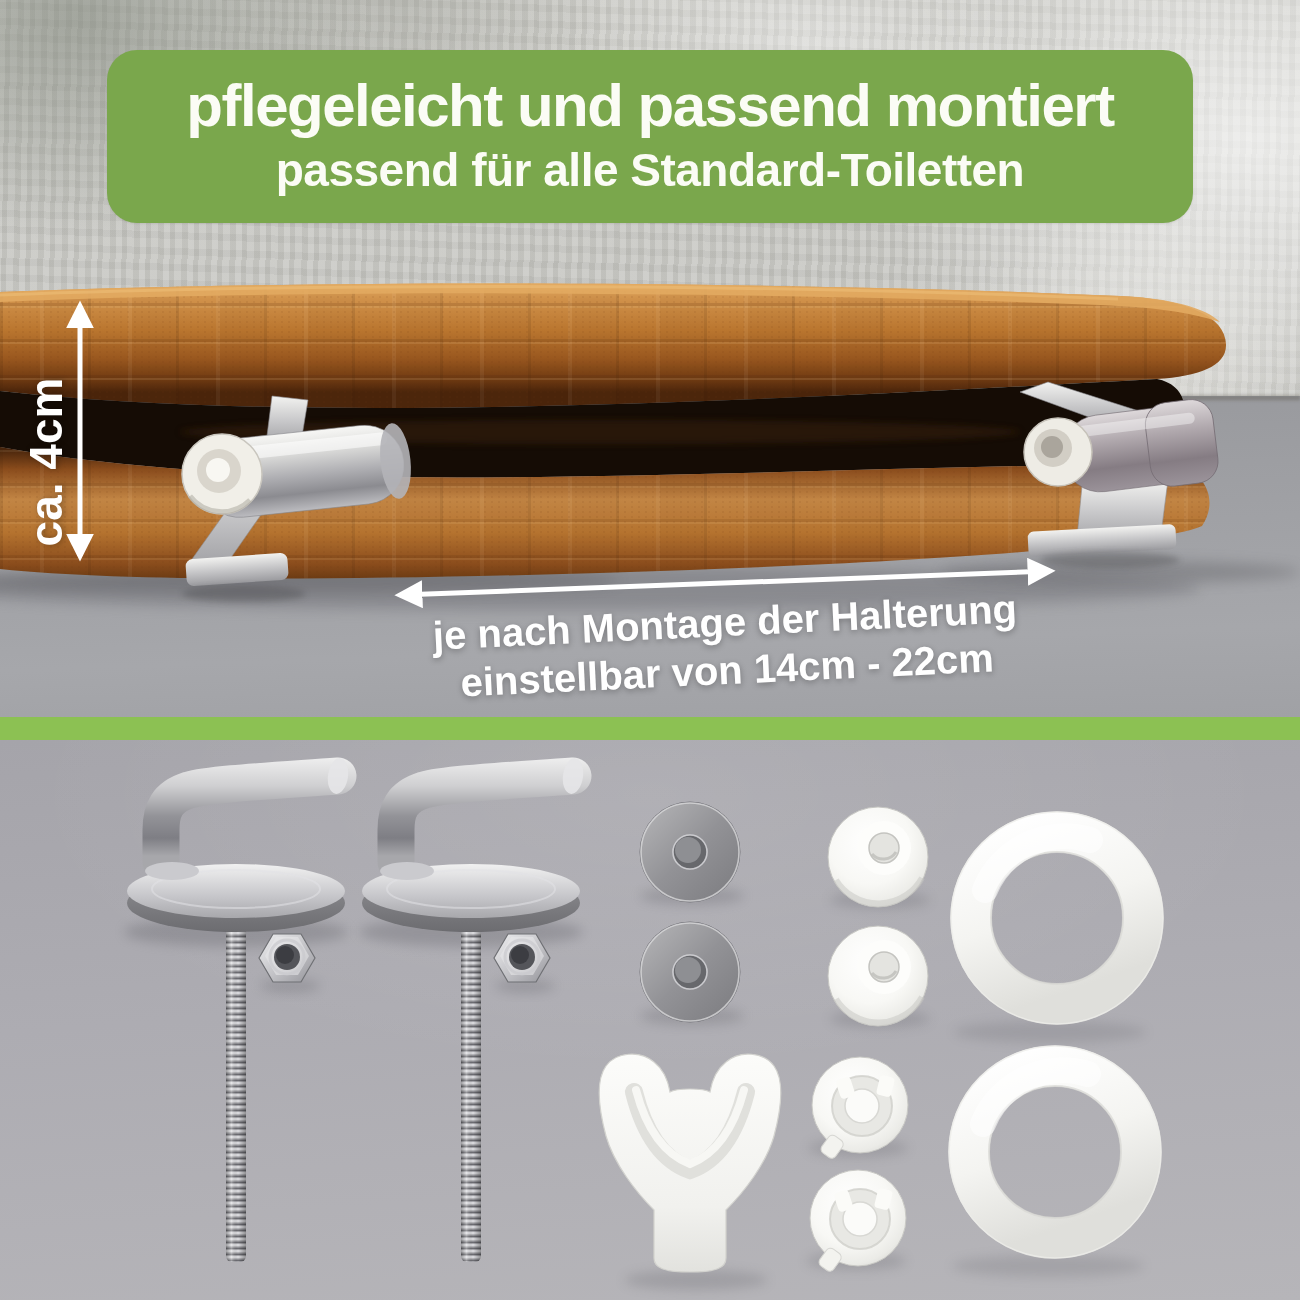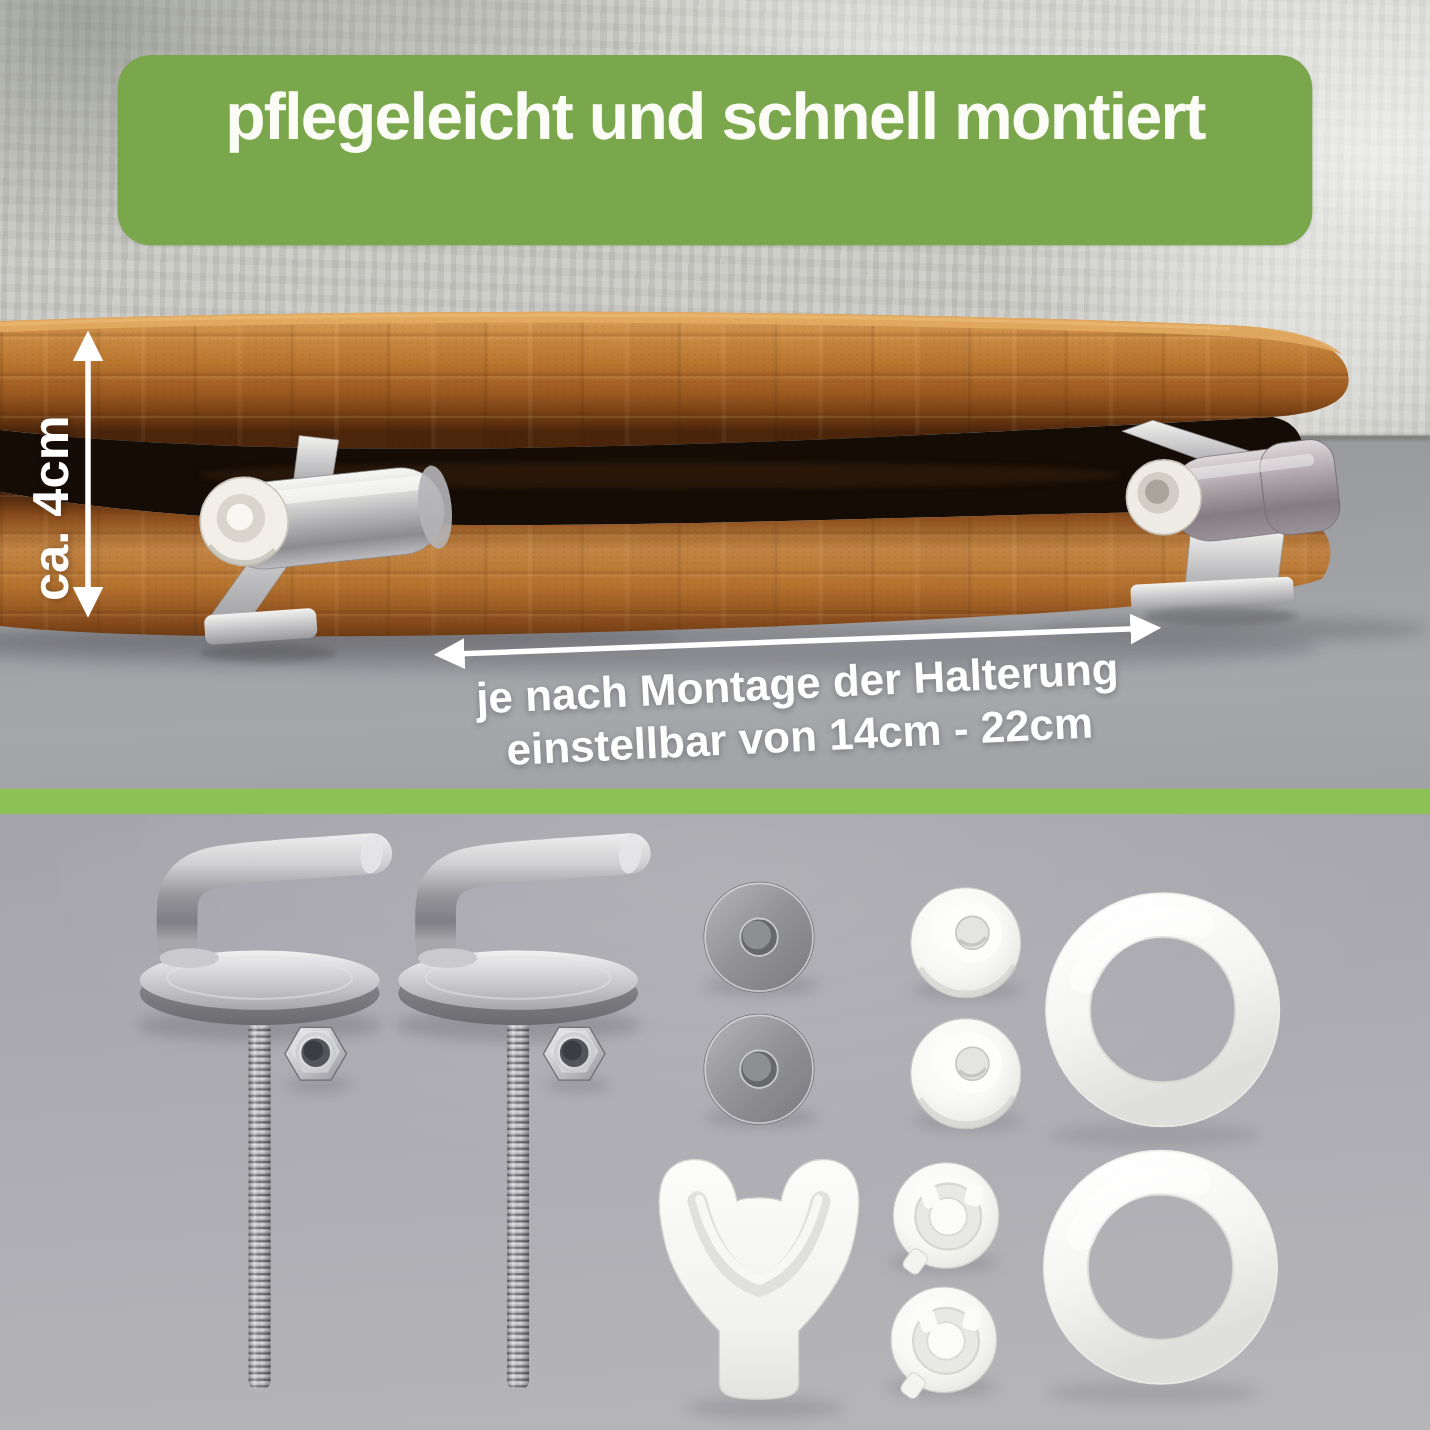--- a/index.html
+++ b/index.html
@@ -216,21 +216,22 @@
     </svg>
 
     <div class="h-label">ca. 4cm</div>
 
     <div class="w-caption">
       <div>je nach Montage der Halterung</div>
       <div>einstellbar von 14cm - 22cm</div>
     </div>
 
     <div class="banner" style="background: rgb(122, 167, 76); color: rgb(251, 252, 245);">
-      <div class="banner-title">pflegeleicht und schnell montiert</div>
+      <div class="banner-title">pflegeleicht und passend montiert</div>
+      <div class="banner-subtitle">passend für alle Standard-Toiletten</div>
     </div>
   </section>
 
   <div class="divider" style="background: rgb(140, 193, 83);"></div>
 
   <section class="hardware">
     <svg width="1300" height="560" viewBox="0 0 1300 560">
       <defs>
         <filter id="hsoft" x="-60%" y="-60%" width="220%" height="220%">
             <feGaussianBlur stdDeviation="6"></feGaussianBlur>

